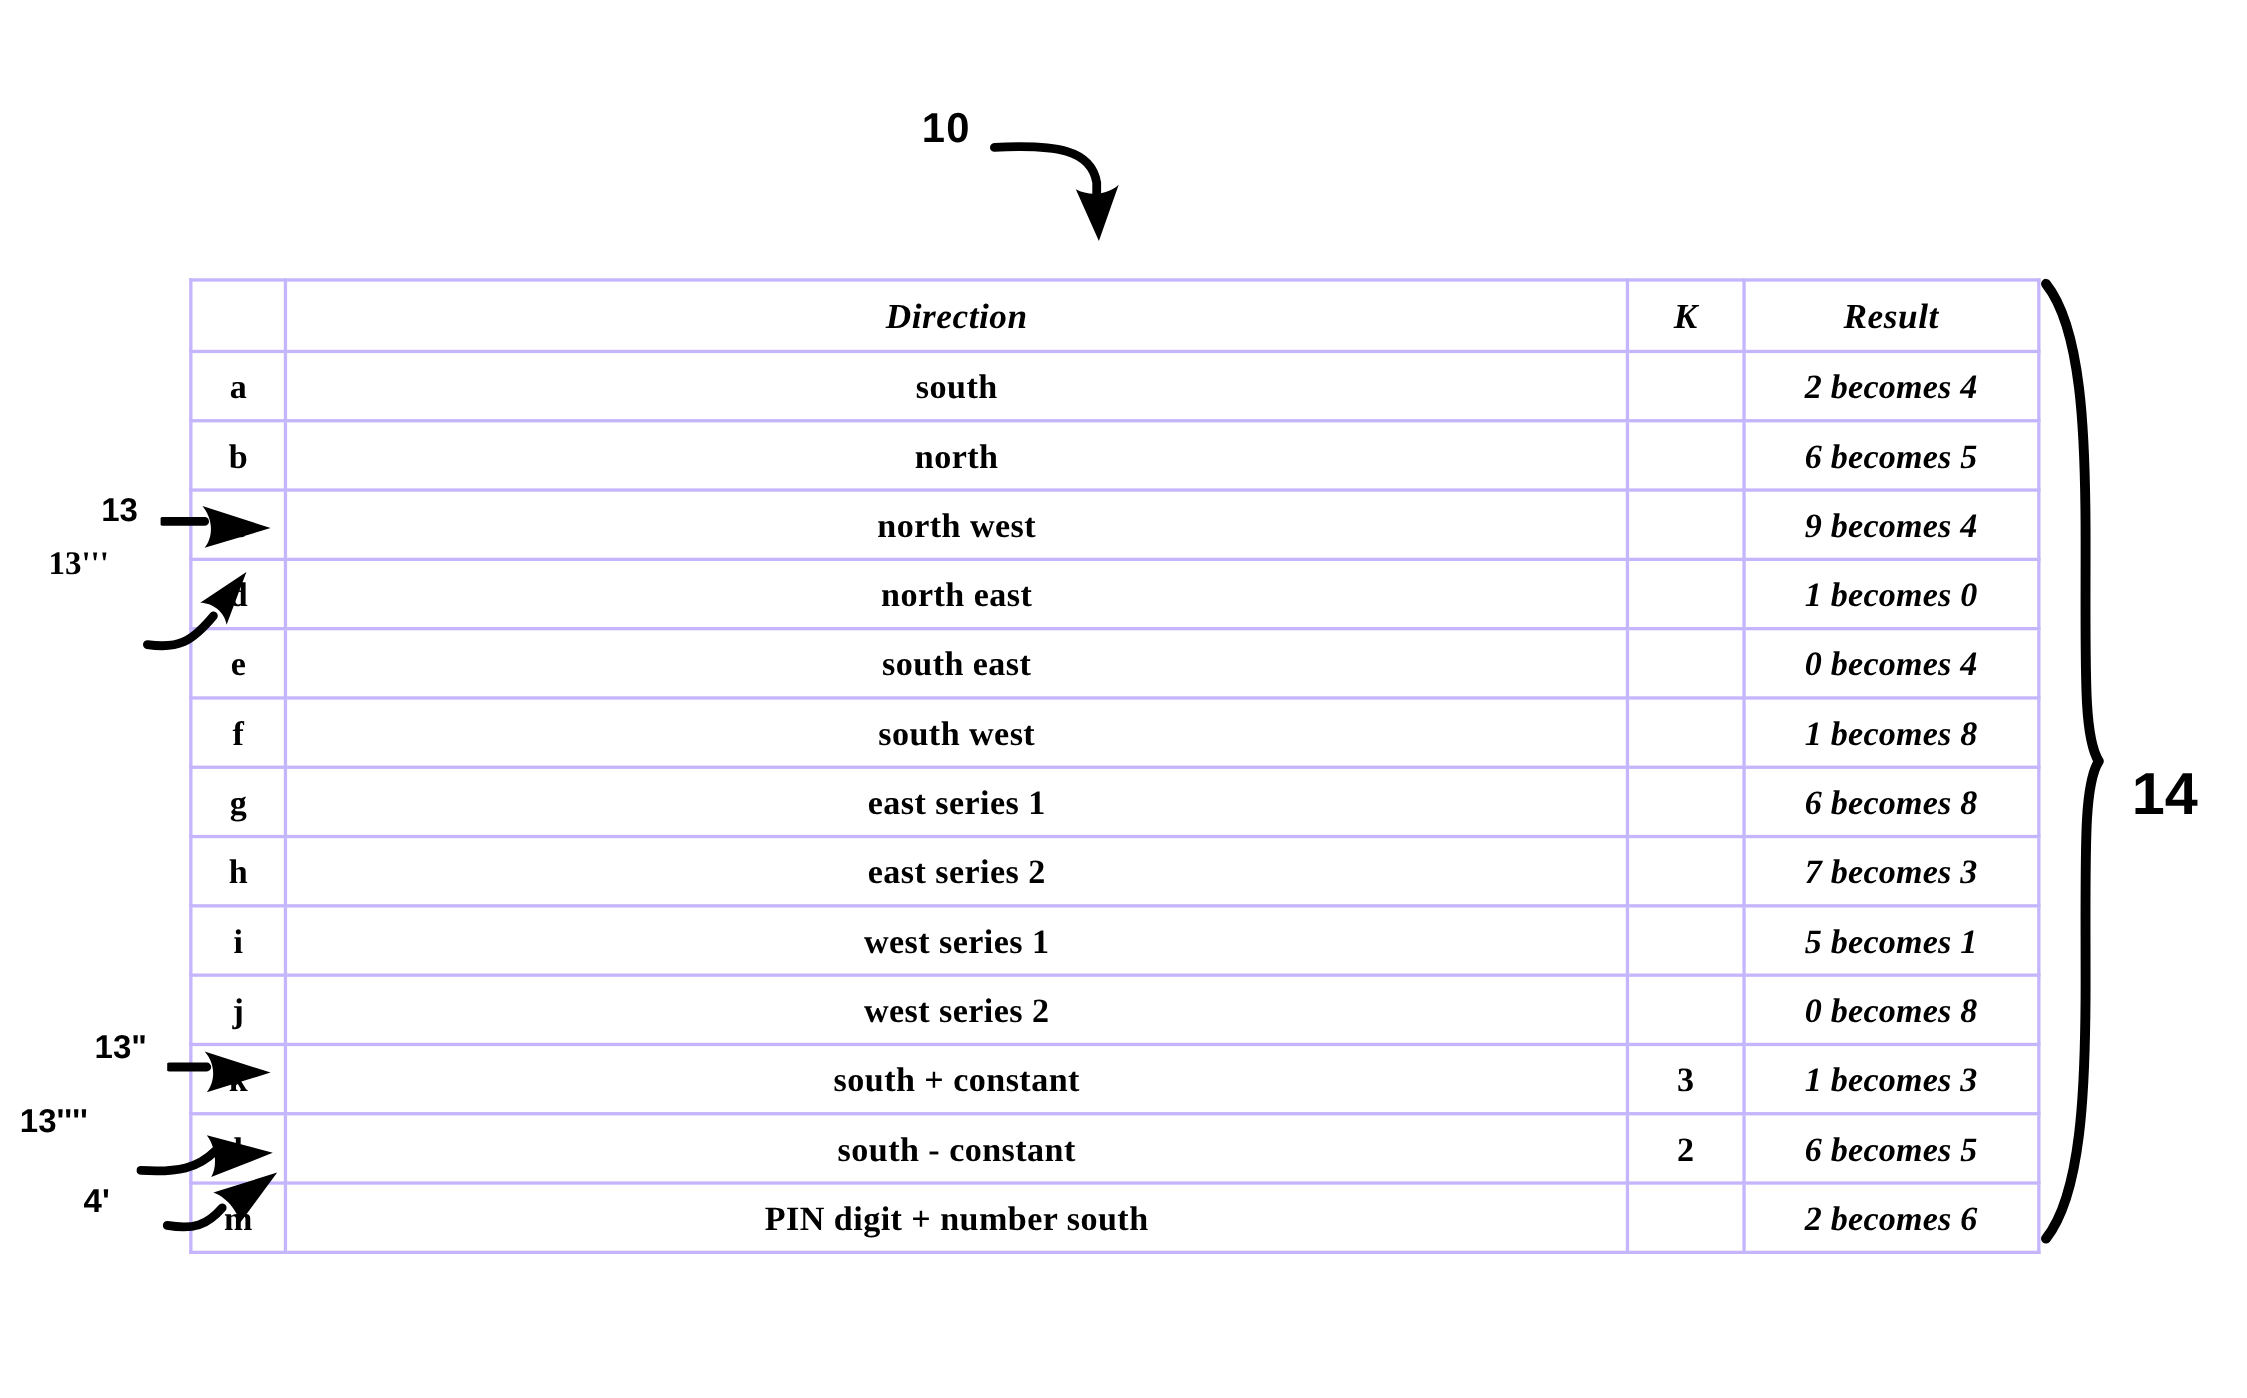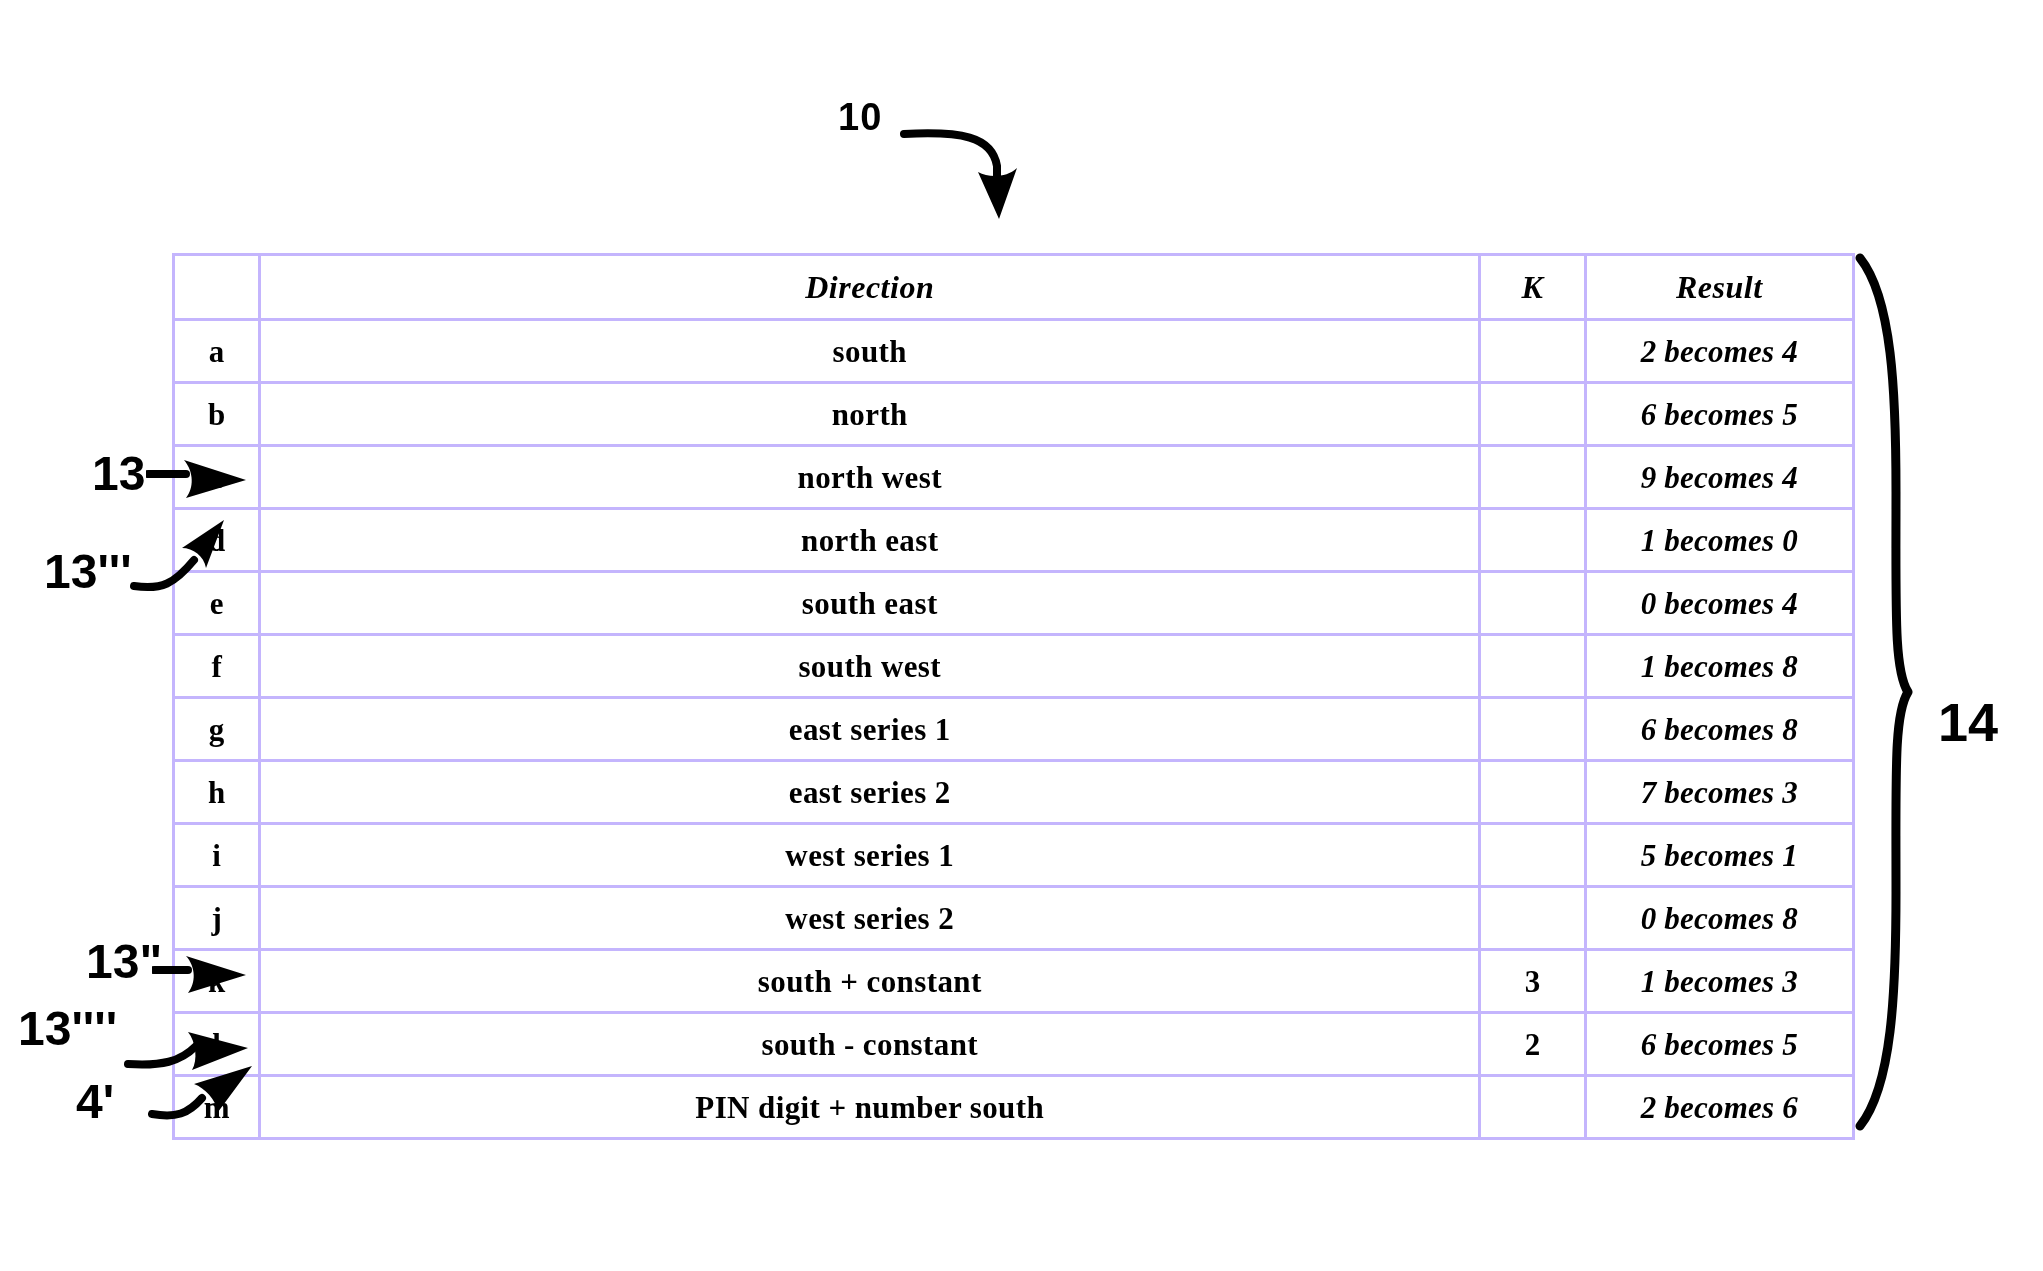--- a/index.html
+++ b/index.html
@@ -91,21 +91,21 @@
     font-style: italic;
     font-weight: 700;
     font-size: 31px;
     letter-spacing: 0.2px;
   }
 
   
   .callout {
     position: absolute;
     font-family: "Liberation Sans", sans-serif;
-    font-size: 48px;
+    font-size: 30px;
     font-weight: 700;
     line-height: 1;
     white-space: nowrap;
   }
   .callout-arrow {
     position: absolute;
   }
 
   
   #brace-14 {
@@ -230,21 +230,21 @@
     </tr>
   </tbody>
 </table>
 
 <div class="callout" style="left:92px; top:450px;">13</div>
 <svg class="callout-arrow" style="left:146px; top:452px;" width="110" height="58" viewBox="0 0 110 58">
   <path d="M 2 22 L 40 22" fill="none" stroke="#000" stroke-width="8" stroke-linecap="round"></path>
   <path d="M 38 8 L 100 28 L 40 46 C 48 36, 48 20, 38 8 Z" fill="#000"></path>
 </svg>
 
-<div class="callout" style="left:44px; top:548px;">13'''</div>
+<div class="callout" style="left:44px; top:498px;font-family:Liberation Serif, serif;">13'''</div>
 <svg class="callout-arrow" style="left:128px; top:510px;" width="120" height="88" viewBox="0 0 120 88">
   <path d="M 6 76 C 34 80, 46 74, 66 50" fill="none" stroke="#000" stroke-width="8" stroke-linecap="round"></path>
   <path d="M 54 38 L 96 10 L 78 58 C 76 46, 65 38, 54 38 Z" fill="#000"></path>
 </svg>
 
 <div class="callout" style="left:86px; top:938px;">13"</div>
 <svg class="callout-arrow" style="left:152px; top:948px;" width="104" height="58" viewBox="0 0 104 58">
   <path d="M 2 22 L 36 22" fill="none" stroke="#000" stroke-width="8" stroke-linecap="round"></path>
   <path d="M 34 8 L 94 27 L 36 45 C 44 35, 44 19, 34 8 Z" fill="#000"></path>
 </svg>

